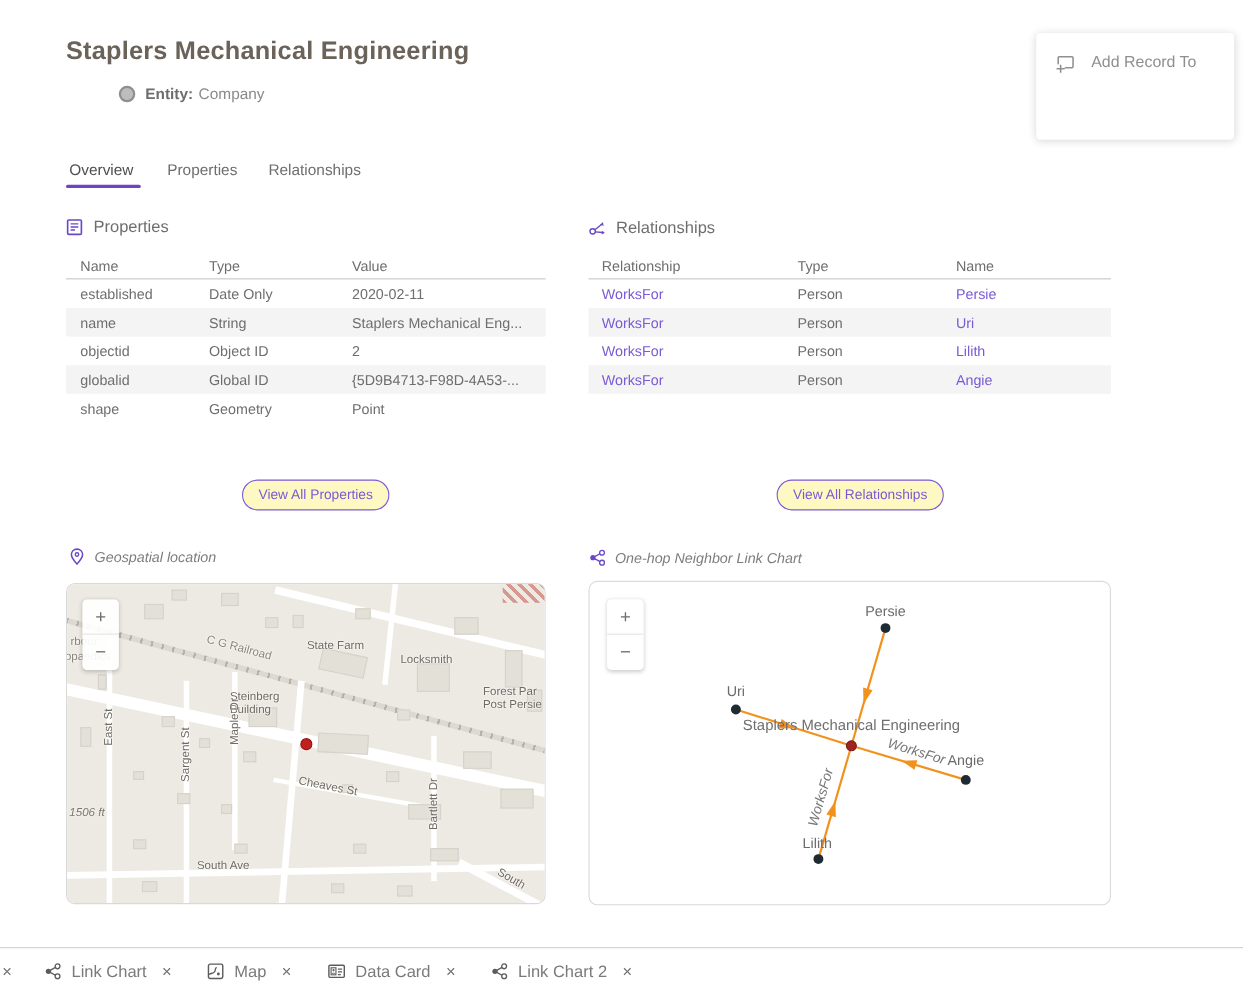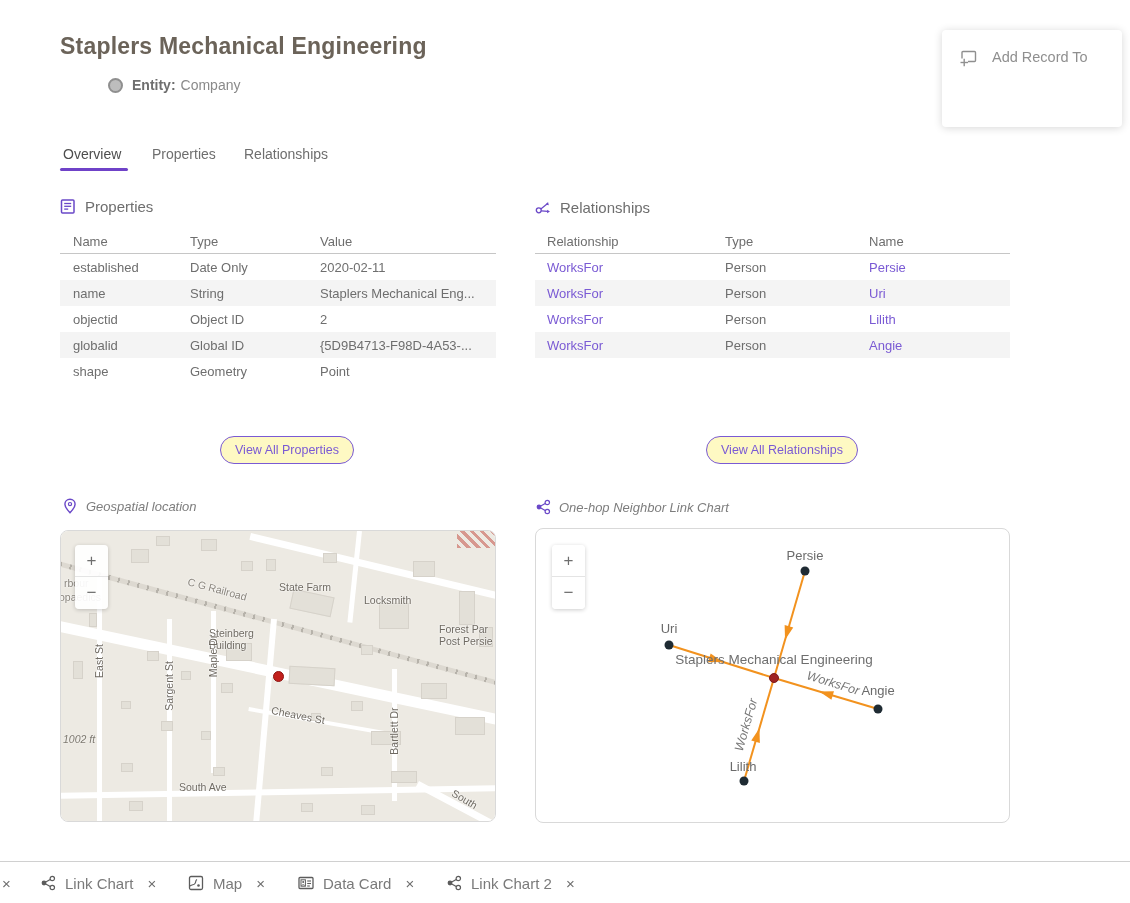--- a/index.html
+++ b/index.html
@@ -272,21 +272,21 @@
       <div class="map-label center" style="left:148px; top:108px; width:60px;">Building</div>
       <div class="map-label" style="left:378px; top:92px;">Forest Par</div>
       <div class="map-label" style="left:378px; top:104px;">Post Persie</div>
       <div class="map-label vlabel" style="left:8px; top:124px;">East St</div>
       <div class="map-label vlabel" style="left:78px; top:149px;">Sargent St</div>
       <div class="map-label vlabel" style="left:122px; top:119px;">Maple Dr</div>
       <div class="map-label vlabel" style="left:303px; top:194px;">Bartlett Dr</div>
       <div class="map-label" style="left:210px; top:178px; transform:rotate(11deg);">Cheaves St</div>
       <div class="map-label" style="left:118px; top:250px;">South Ave</div>
       <div class="map-label" style="left:390px; top:262px; transform:rotate(30deg);">South</div>
-      <div class="scale-label" style="left:2px; top:202px;">1002 ft</div>
+      <div class="scale-label" style="left:2px; top:202px;">1506 ft</div>
 
       <div class="marker" style="left:212px; top:140px;"></div>
 
       <div class="zoom-ctrl" style="left:14px; top:14px;">
         <div class="zoom-btn">+</div>
         <div class="zoom-btn">−</div>
       </div>
     </div>
   </div>
 

